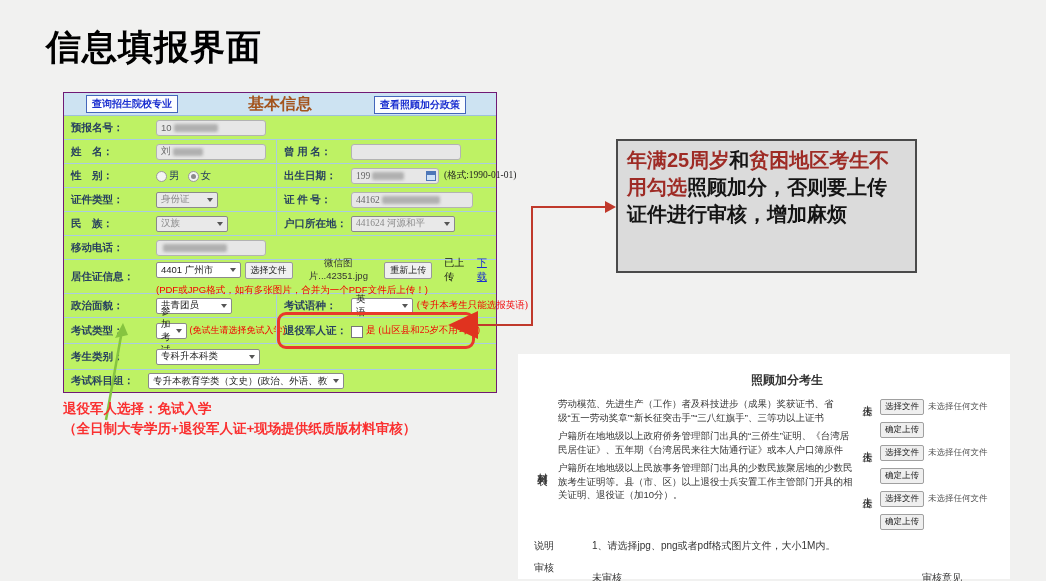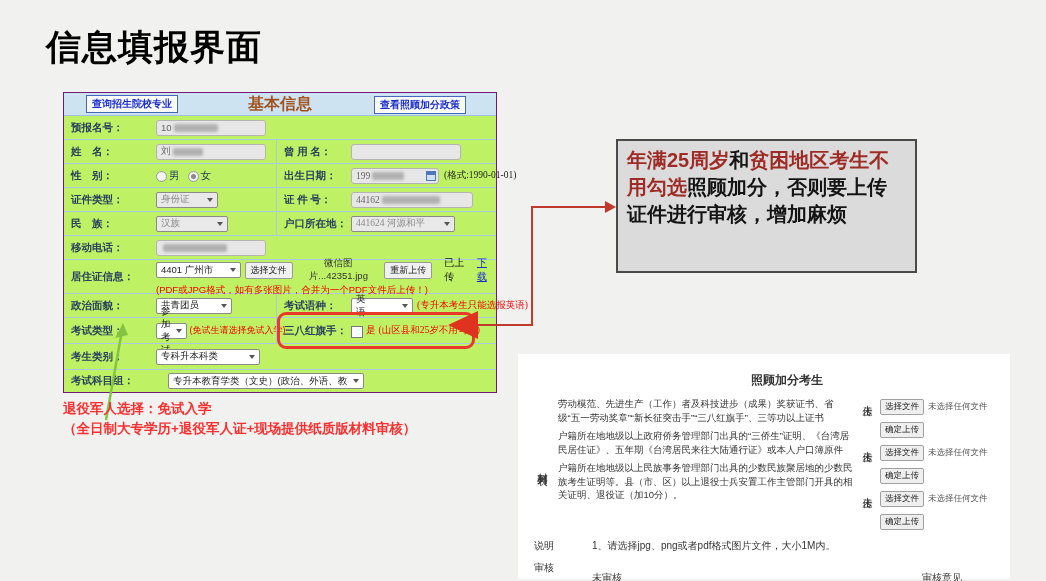--- a/index.html
+++ b/index.html
@@ -262,39 +262,39 @@
   <div class="row h26">
     <div class="c1">
       <span class="lbl">考试类型：</span>
       <span class="sel" style="width:76px;margin-right:3px;">
         <span>参加考试</span>
         <span class="chev"></span>
       </span>
       <span class="rednote" style="font-size:9px;">(免试生请选择免试入学)</span>
     </div>
     <div class="c2">
-      <span class="lbl2">三八红旗手：</span>
+      <span class="lbl2">退役军人证：</span>
       <span class="checkbox"></span>
       <span class="rednote" style="margin-right:3px;">是</span>
       <span class="rednote">(山区县和25岁不用勾选)</span>
     </div>
   </div>
 
   <div class="row h26">
     <div class="c1">
       <span class="lbl">考生类别：</span>
       <span class="sel" style="width:104px;">
         <span>专科升本科类</span>
         <span class="chev"></span>
       </span>
     </div>
   </div>
 
   <div class="row h22">
-    <span class="lbl" style="width:104px;">考试科目组：</span>
+    <span class="lbl" style="width:84px;">考试科目组：</span>
     <span class="sel" style="width:196px;">
       <span style="white-space:nowrap;overflow:hidden;">专升本教育学类（文史）(政治、外语、教育理论)</span>
       <span class="chev"></span>
     </span>
   </div>
 </div>
 
 <div class="bonus-highlight"></div>
 
 <svg class="svg-abs" style="left:440px;top:195px;" width="186" height="146" viewBox="0 0 186 146">

